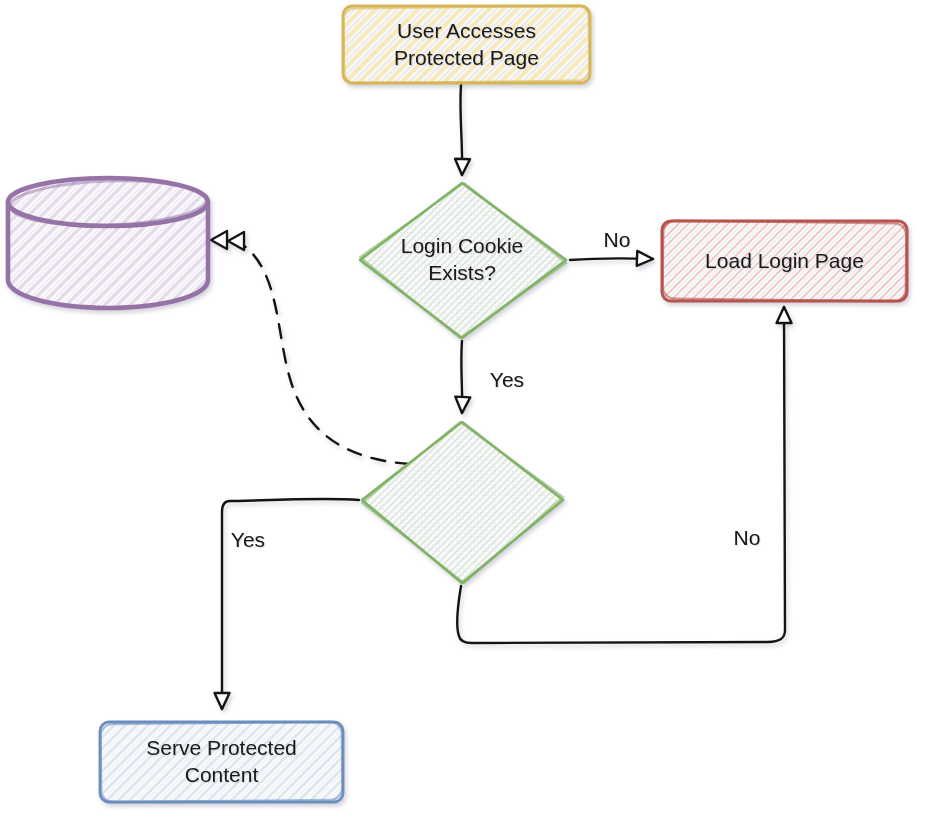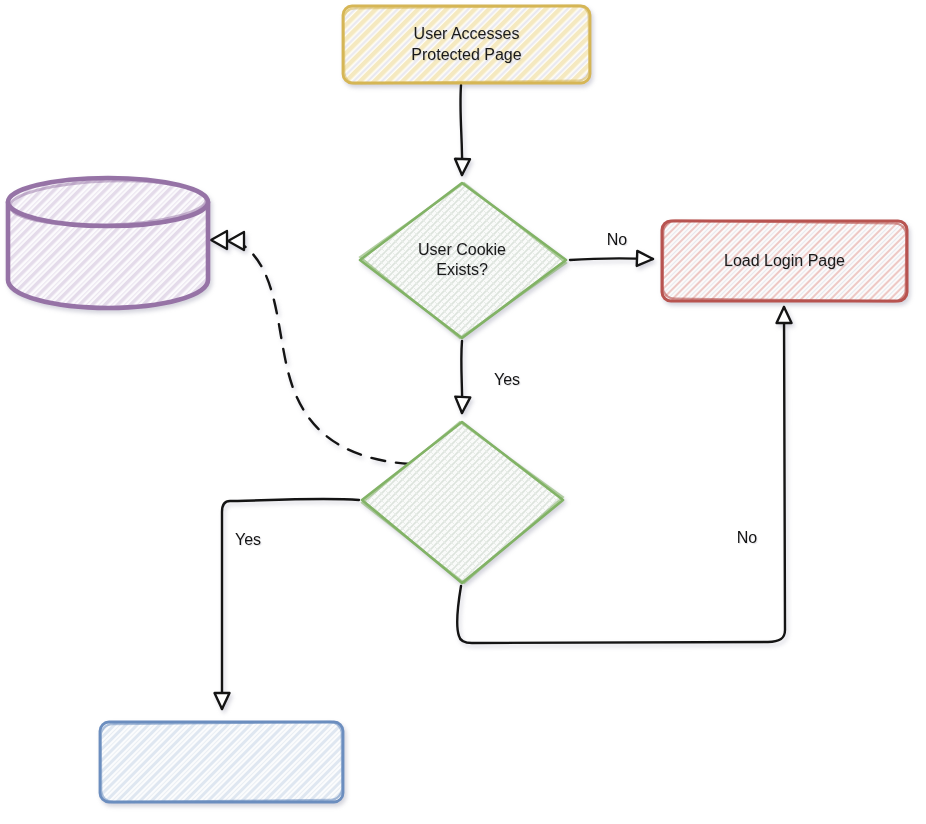--- a/index.html
+++ b/index.html
@@ -16,32 +16,32 @@
     left: 0; top: 0;
     filter: drop-shadow(2px 3px 2px rgba(110,110,140,0.30));
   }
   .node-label {
     position: absolute;
     display: flex;
     align-items: center;
     justify-content: center;
     text-align: center;
     white-space: pre-line;
-    font-size: 16px;
+    font-size: 21px;
     line-height: 1.28;
     color: #1a1a1a;
     pointer-events: none;
     text-shadow: 1px 1px 1px rgba(130,130,150,0.25);
   }
   .edge-label {
     position: absolute;
     display: flex;
     align-items: center;
     justify-content: center;
-    font-size: 16px;
+    font-size: 21px;
     color: #141414;
     pointer-events: none;
     text-shadow: 1px 1px 1px rgba(130,130,150,0.25);
   }
 </style>
 </head>
 <body>
 
 <div class="canvas">
 
@@ -121,27 +121,29 @@
 
     <g>
       <rect x="100" y="722" width="243" height="80" rx="9" fill="url(#hatch-blue)" stroke-width="2.8" stroke="#6c8ebf"></rect>
       <rect x="101" y="723" width="241" height="78" rx="12" fill="none" opacity="0.55" transform="rotate(-0.6 221 762)" stroke-width="2.2" stroke="#6c8ebf"></rect>
     </g>
   </svg>
 
   <div class="node-label" style="left:343px; top:6px; width:247px; height:77px;">User Accesses
 Protected Page</div>
 
-  <div class="node-label" style="left:377px; top:224px; width:170px; height:72px;">User Cookie
+  <div class="node-label" style="left:377px; top:224px; width:170px; height:72px;">Login Cookie
 Exists?</div>
 
 
   <div class="node-label" style="left:662px; top:221px; width:245px; height:80px;">Load Login Page</div>
 
 
+  <div class="node-label" style="left:100px; top:722px; width:243px; height:80px;">Serve Protected
+Content</div>
 
   <div class="edge-label" style="left:592px; top:228px; width:50px; height:24px;">No</div>
 
   <div class="edge-label" style="left:482px; top:368px; width:50px; height:24px;">Yes</div>
 
   <div class="edge-label" style="left:222px; top:528px; width:52px; height:24px;">Yes</div>
 
   <div class="edge-label" style="left:722px; top:526px; width:50px; height:24px;">No</div>
 
 </div>

